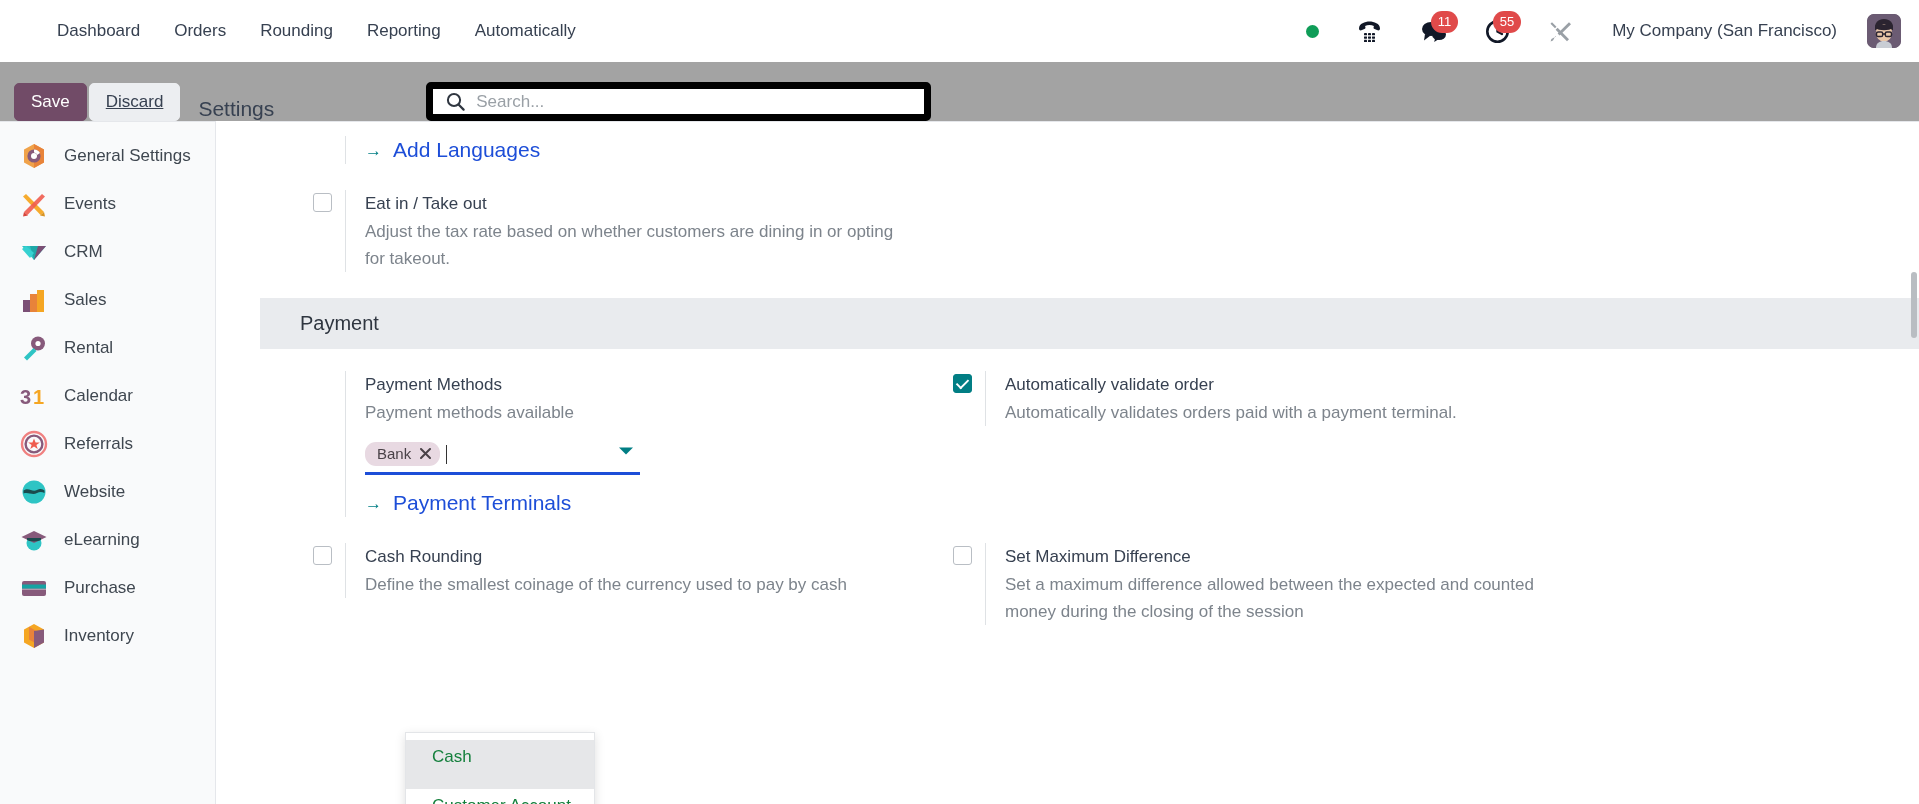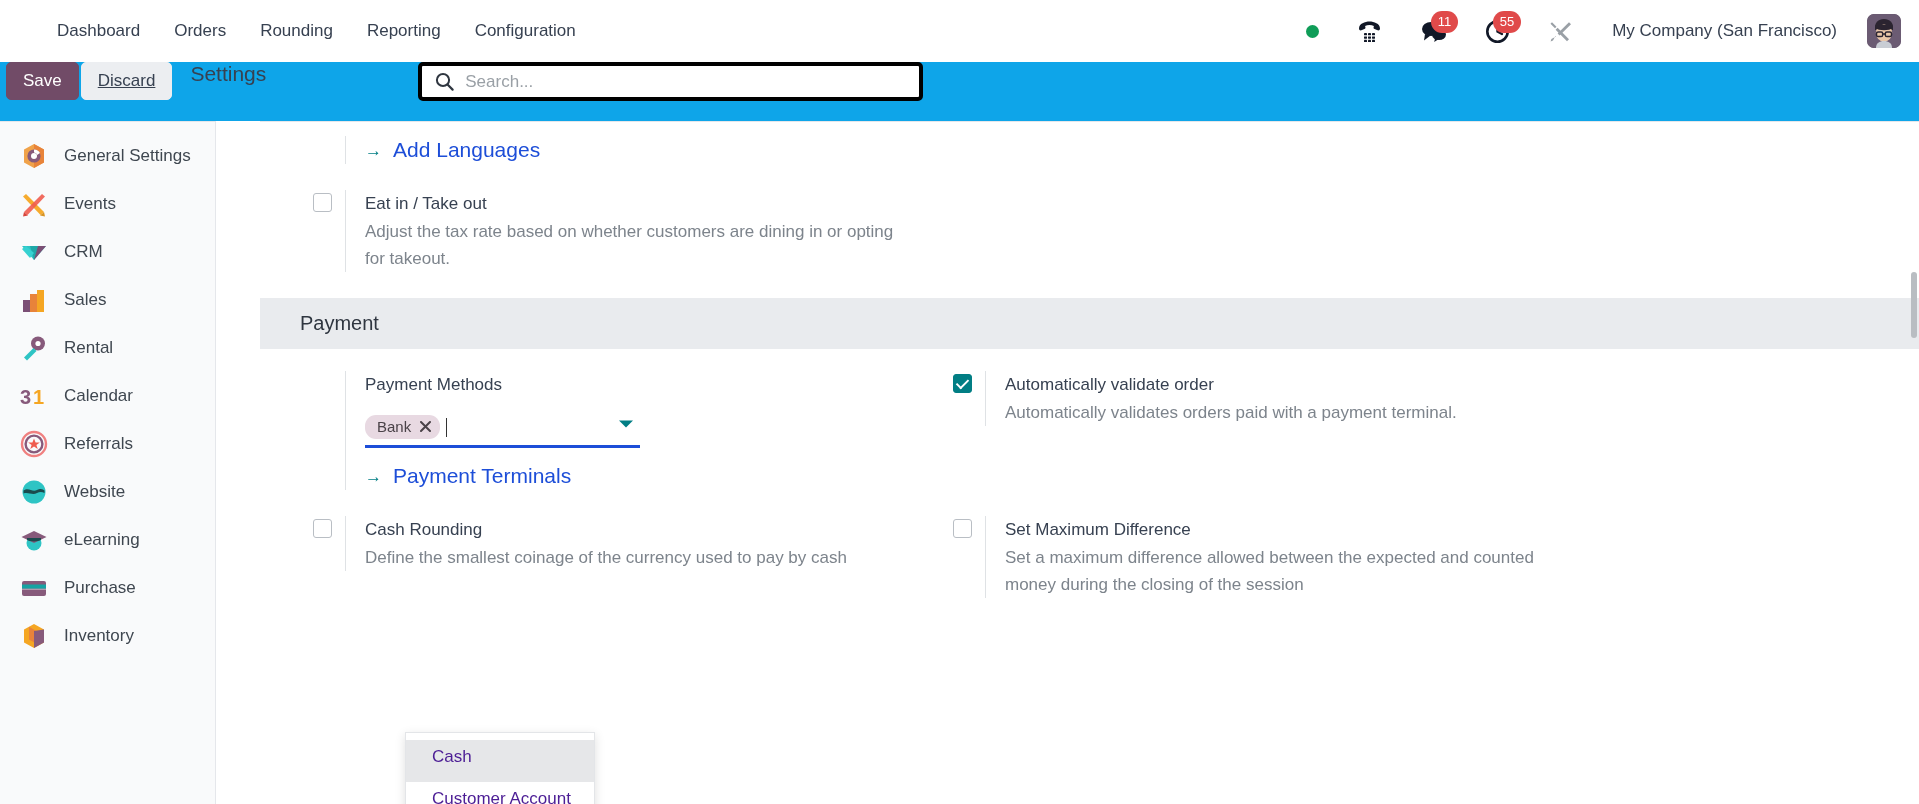--- a/index.html
+++ b/index.html
@@ -49,34 +49,34 @@
     min-width: 24px; text-align: center; font-weight: 400;
   }
   .company-name { font-size: 17px; color: #374151; margin: 0 14px 0 12px; white-space: nowrap; }
   .avatar {
     width: 34px; height: 34px; border-radius: 7px; overflow: hidden;
     background: #5c4b63; position: relative; flex: none;
   }
 
   
   .ctrl {
-    height: 59px; background: #0ea5e9; display: flex; align-items: flex-start;
-    padding: 0 6px; position: relative; z-index: 30;
+    height: 59px; background: #a3a3a3; display: flex; align-items: flex-end;
+    padding: 0 14px; position: relative; z-index: 30;
   }
   .btn {
     font-size: 17px; border-radius: 5px; padding: 8px 16px; cursor: pointer;
     border: 1px solid transparent; white-space: nowrap;
   }
   .btn-save { background: #714b67; color: #fff; border-color: #714b67; }
   .btn-discard { background: #eceef1; color: #374151; border-color: #eceef1; margin-left: 2px; text-decoration: underline; }
   .ctrl-title { font-size: 21px; color: #374151; margin-left: 18px; white-space: nowrap; }
 
   .searchbar {
     margin-left: 152px; width: 505px; height: 39px;
-    border: 4px solid #000000; border-radius: 5px; background: #fff;
+    border: 7px solid #000000; border-radius: 5px; background: #fff;
     display: flex; align-items: center; padding: 0 13px; gap: 11px;
   }
   .search-ph { font-size: 17px; color: #9aa0a6; }
 
   
   .body-wrap { display: flex; height: calc(804px - 62px - 59px); position: relative; gap: 44px; }
 
   
   .sidebar {
     width: 216px; flex: none; background: #f9fafb;
@@ -152,39 +152,39 @@
   }
 
   
   .dropdown {
     position: absolute; left: 405px; top: 611px; width: 190px;
     background: #fff; border: 1px solid #e3e5e8;
     box-shadow: 0 3px 10px rgba(0,0,0,.13);
     padding: 7px 0 9px; z-index: 60;
   }
   .dd-item {
-    font-size: 17px; color: #4c1d95; padding: 7px 0 15px 26px; cursor: pointer;
+    font-size: 17px; color: #15803d; padding: 7px 0 22px 26px; cursor: pointer;
     white-space: nowrap;
   }
   .dd-item.active { background: #e6e7e9; }
 
   .col-right { margin-left: 0; }
 </style>
 </head>
 <body>
 
 <div class="navbar">
 
 
   <div class="nav-menu">
     <span class="nav-item">Dashboard</span>
     <span class="nav-item">Orders</span>
     <span class="nav-item">Rounding</span>
     <span class="nav-item">Reporting</span>
-    <span class="nav-item">Configuration</span>
+    <span class="nav-item">Automatically</span>
   </div>
 
   <div class="nav-right">
 
     <span class="sysitem">
       <span class="presence-dot"></span>
     </span>
 
     <span class="sysitem">
       <svg class="icon-svg" width="25" height="23" viewBox="0 0 25 23">
@@ -422,20 +422,21 @@
     </div>
 
     <div class="block">
 
       <div class="setting-row">
 
         <div class="setting-cell" style="padding-top:22px;">
           <div class="cb-wrap"></div>
           <div class="cell-body">
             <div class="s-title">Payment Methods</div>
+            <div class="s-desc">Payment methods available</div>
 
             <div class="m2m">
               <span class="tag">
                 <span>Bank</span>
                 <svg width="11" height="11" viewBox="0 0 11 11" class="tag-x">
                   <path d="M1 1 L10 10 M10 1 L1 10" stroke="#4a4248" stroke-width="2" stroke-linecap="round"></path>
                 </svg>
               </span>
               <span class="m2m-input-caret"></span>
               <svg class="m2m-caret" width="16" height="10" viewBox="0 0 16 10">

